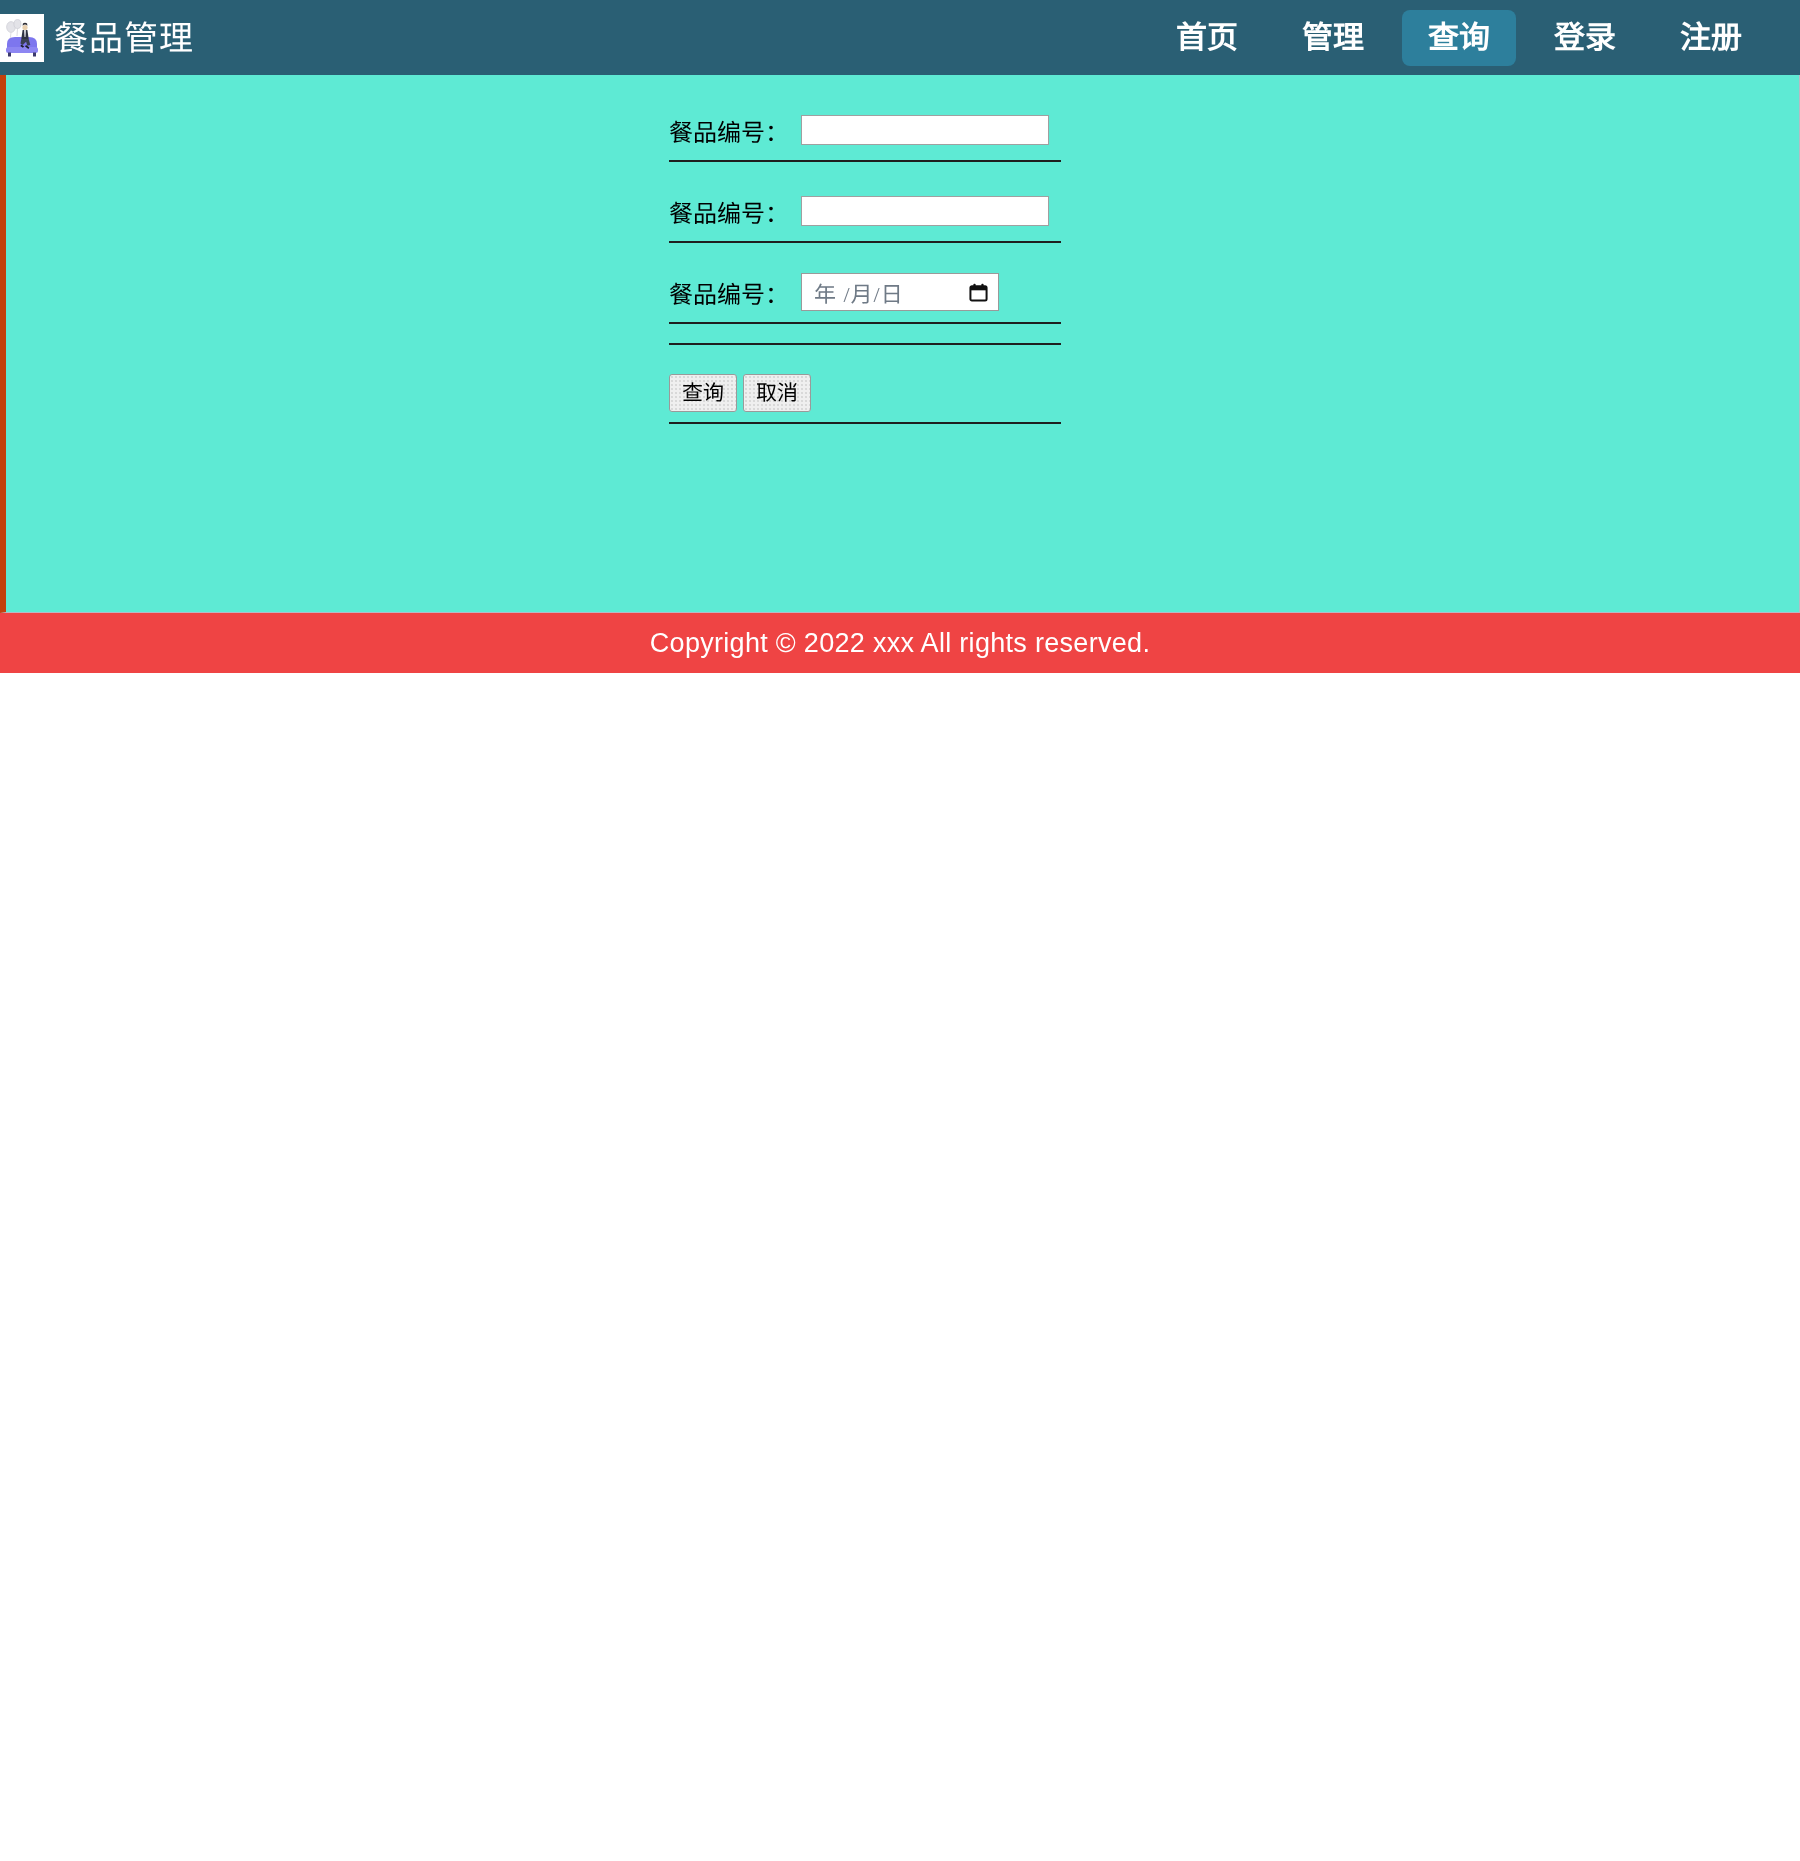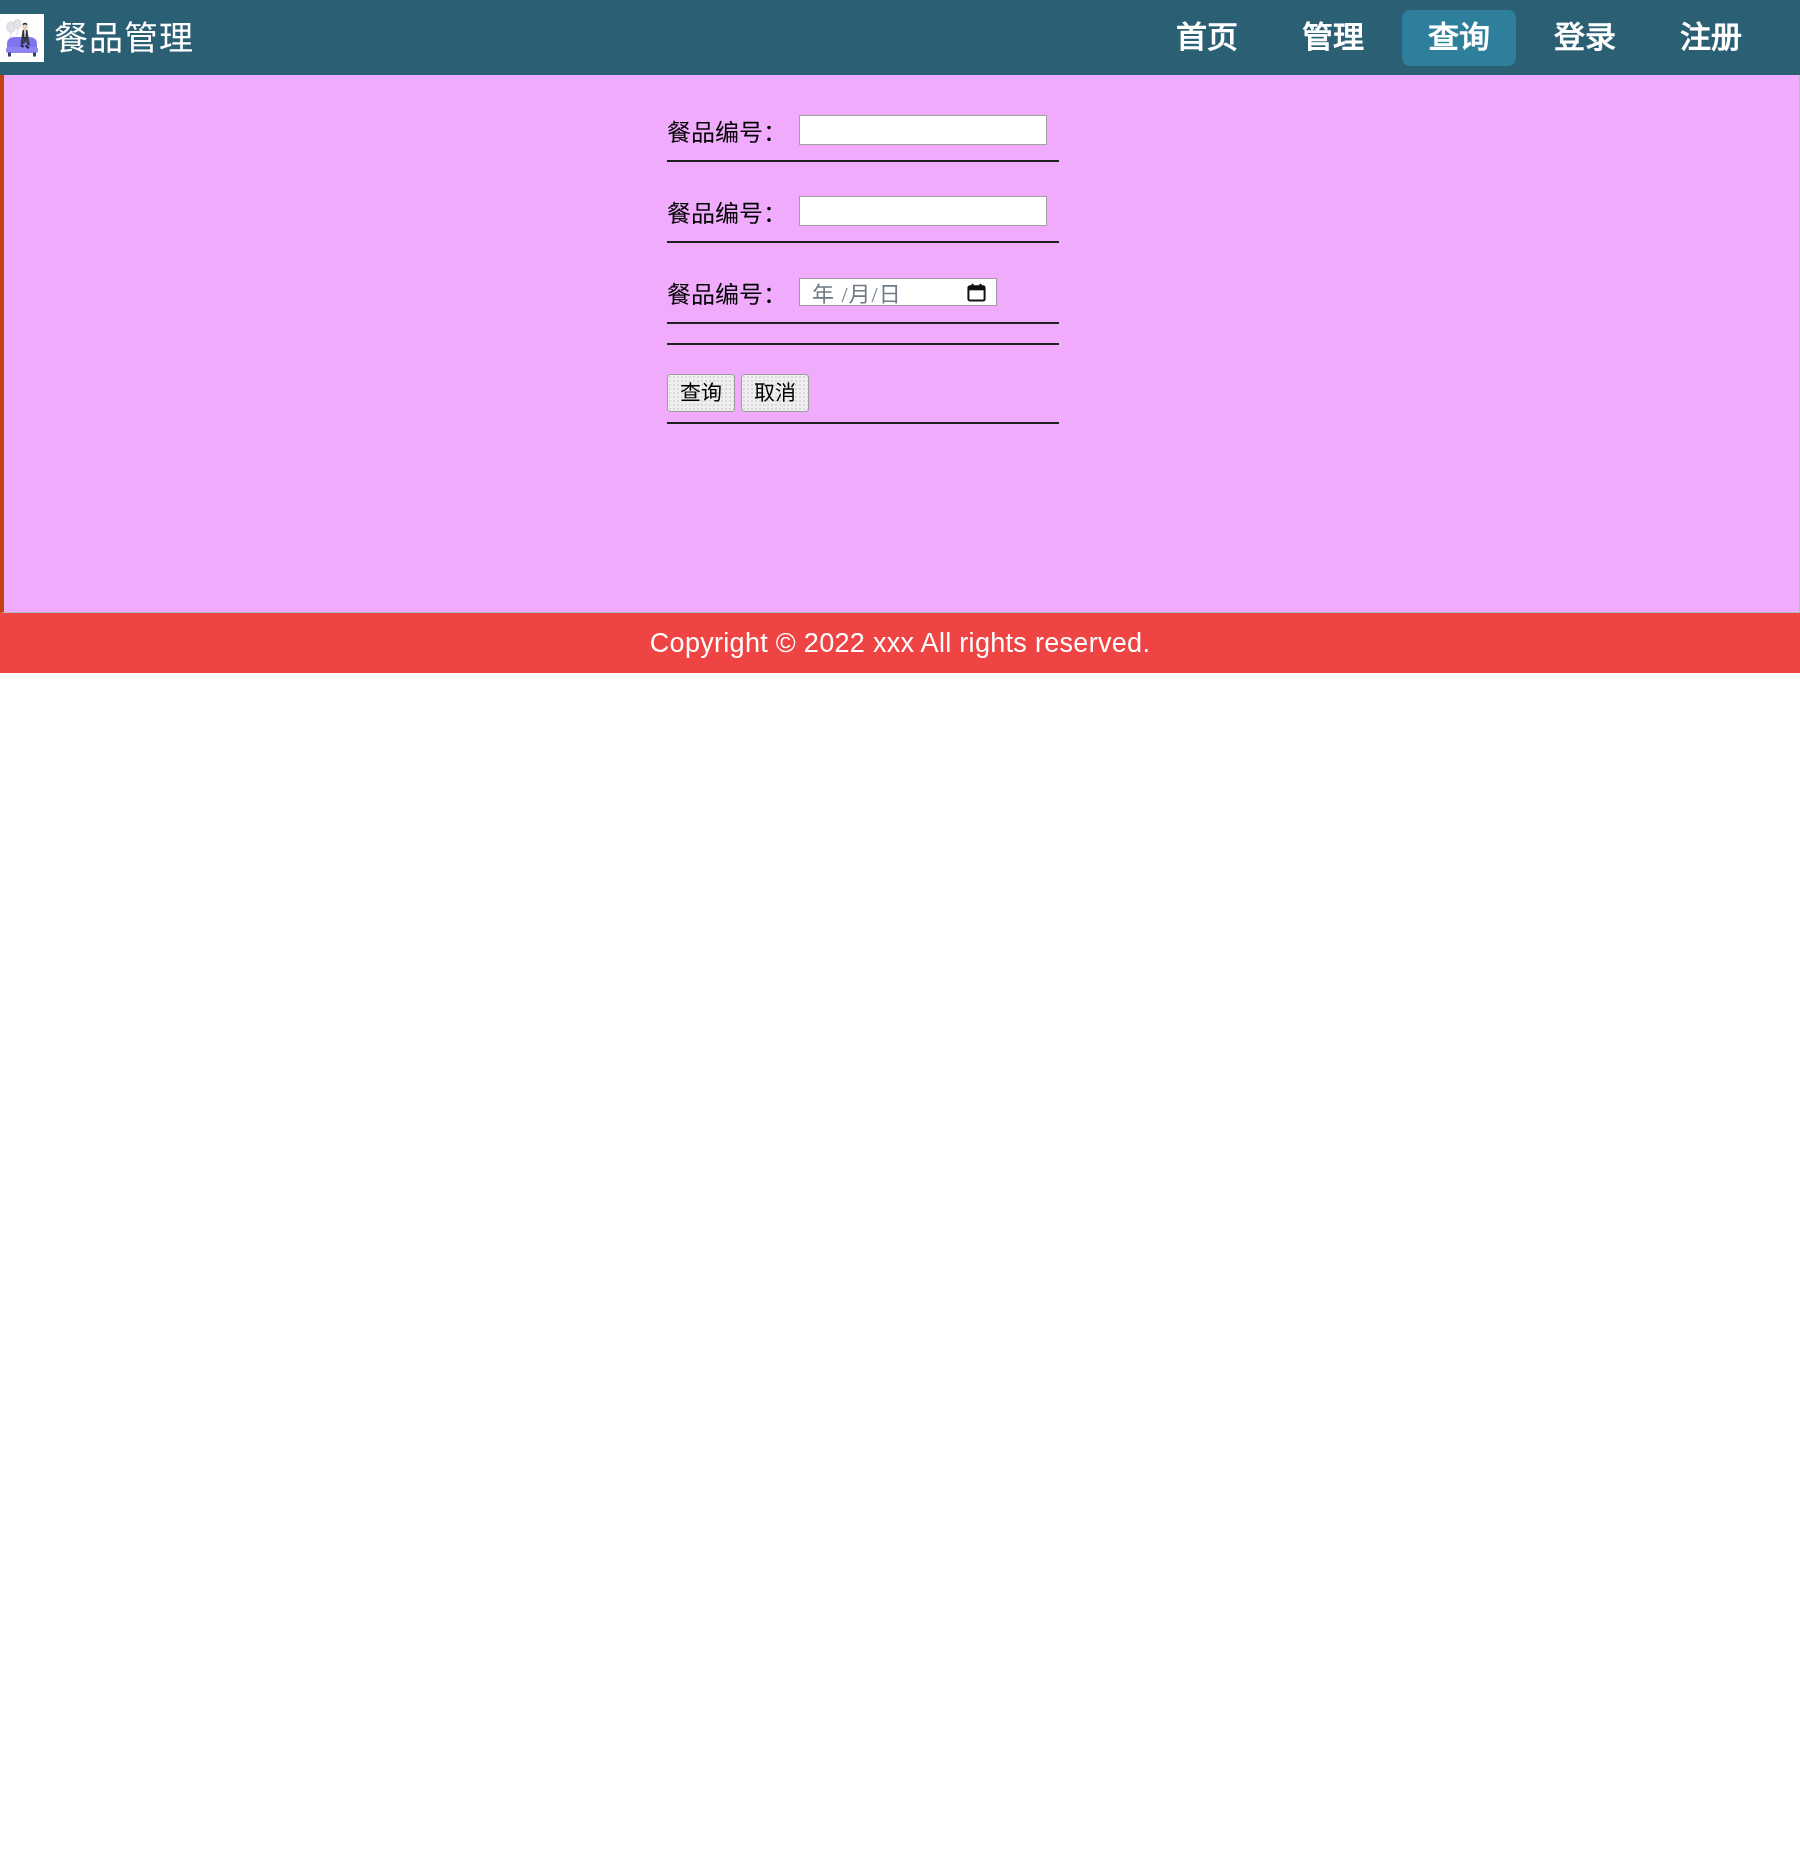--- a/index.html
+++ b/index.html
@@ -77,24 +77,24 @@
   }
 
   
   .content {
     position: absolute;
     top: 75px;
     left: 0px;
     width: 1800px;
     height: 538px;
     box-sizing: border-box;
-    border-left: 4px solid #c2410c;
+    border-left: 6px solid #c2410c;
     border-right: 1px solid #b9b9c4;
     border-bottom: 1px solid #b9b9c4;
-    background: #f0abfc;
+    background: #5eead4;
   }
 
   .form-wrap {
     position: absolute;
     left: 663px;
     top: 25px;
     width: 470px;
   }
 
   .form-row {
@@ -125,21 +125,21 @@
     font-size: 17px;
     font-family: "Liberation Sans", sans-serif;
     padding: 2px 4px;
     outline: none;
     color: #000;
   }
 
   
   .date-box {
     width: 198px;
-    height: 28px;
+    height: 38px;
     box-sizing: border-box;
     border: 1px solid #9a9a9a;
     background: #ffffff;
     display: flex;
     align-items: center;
     padding: 0 10px 0 12px;
     cursor: text;
   }
   .date-placeholder {
     font-size: 22px;

